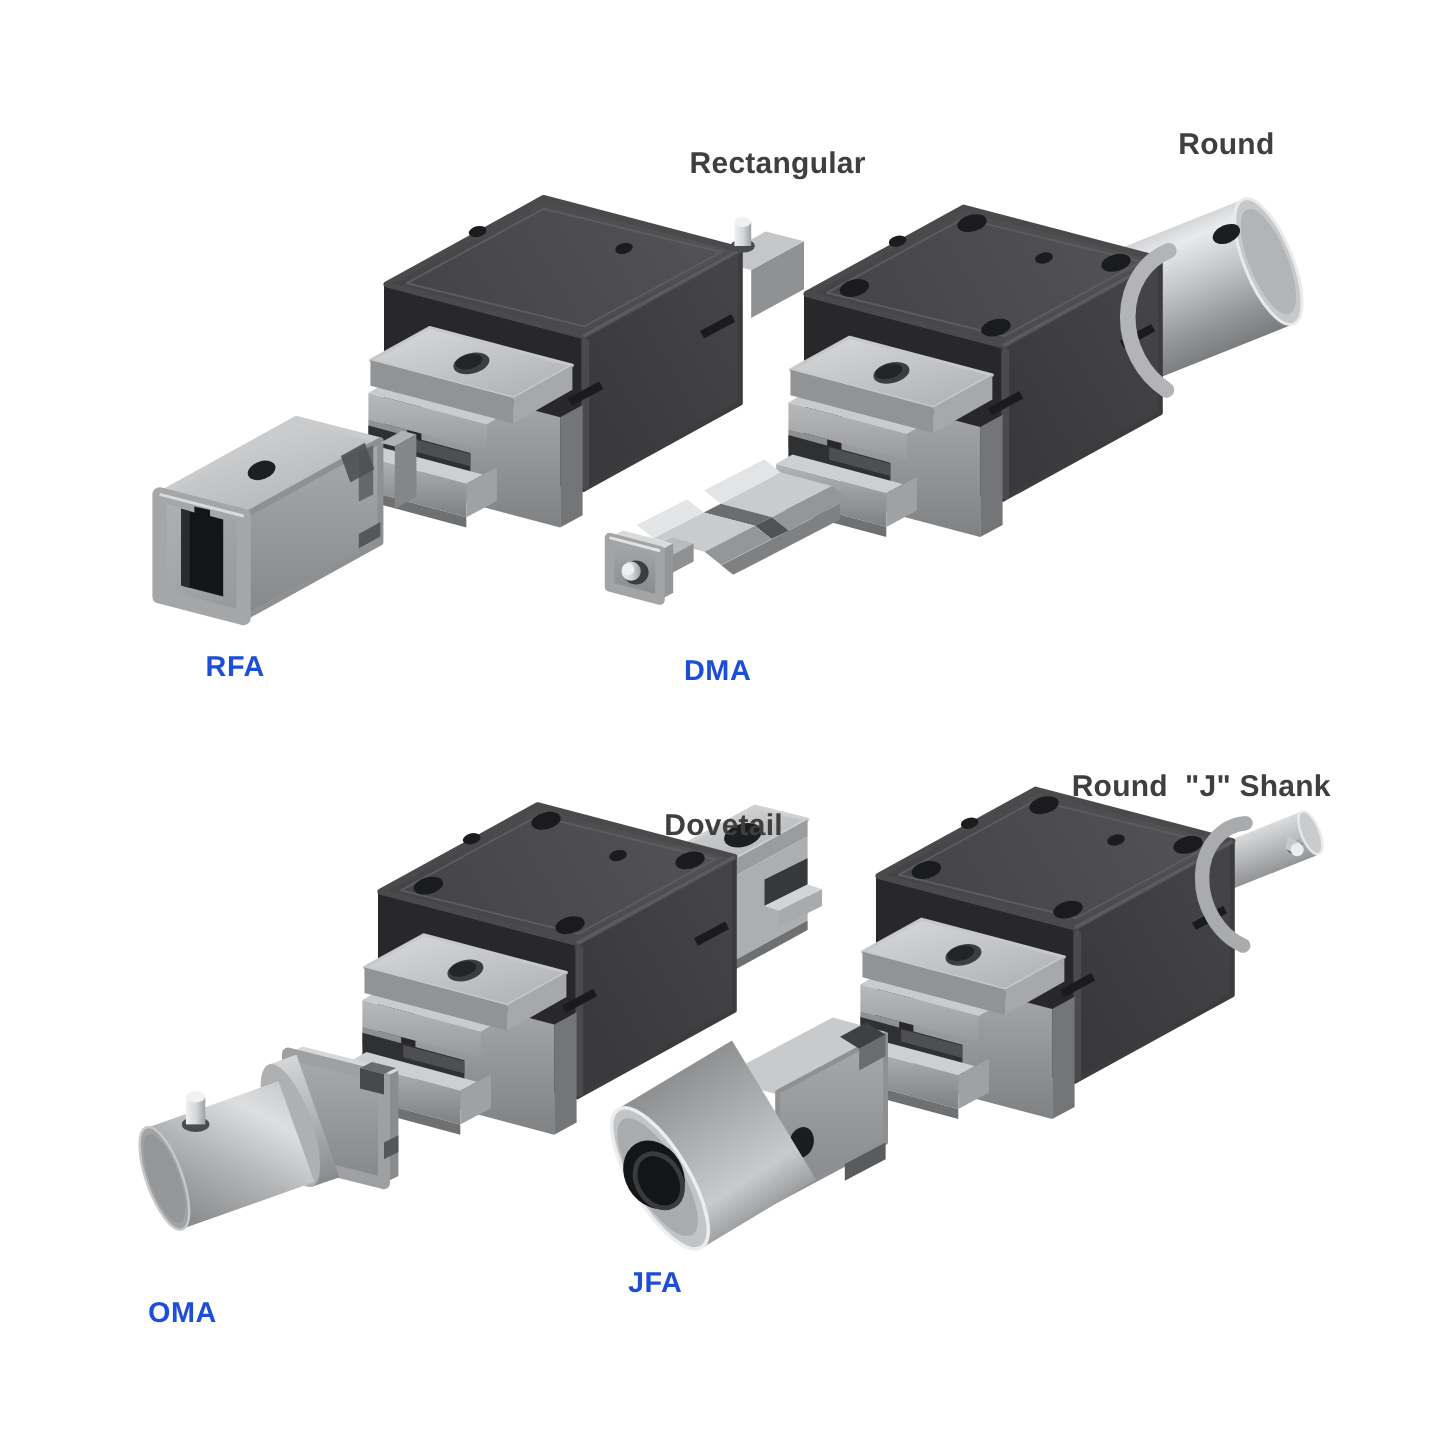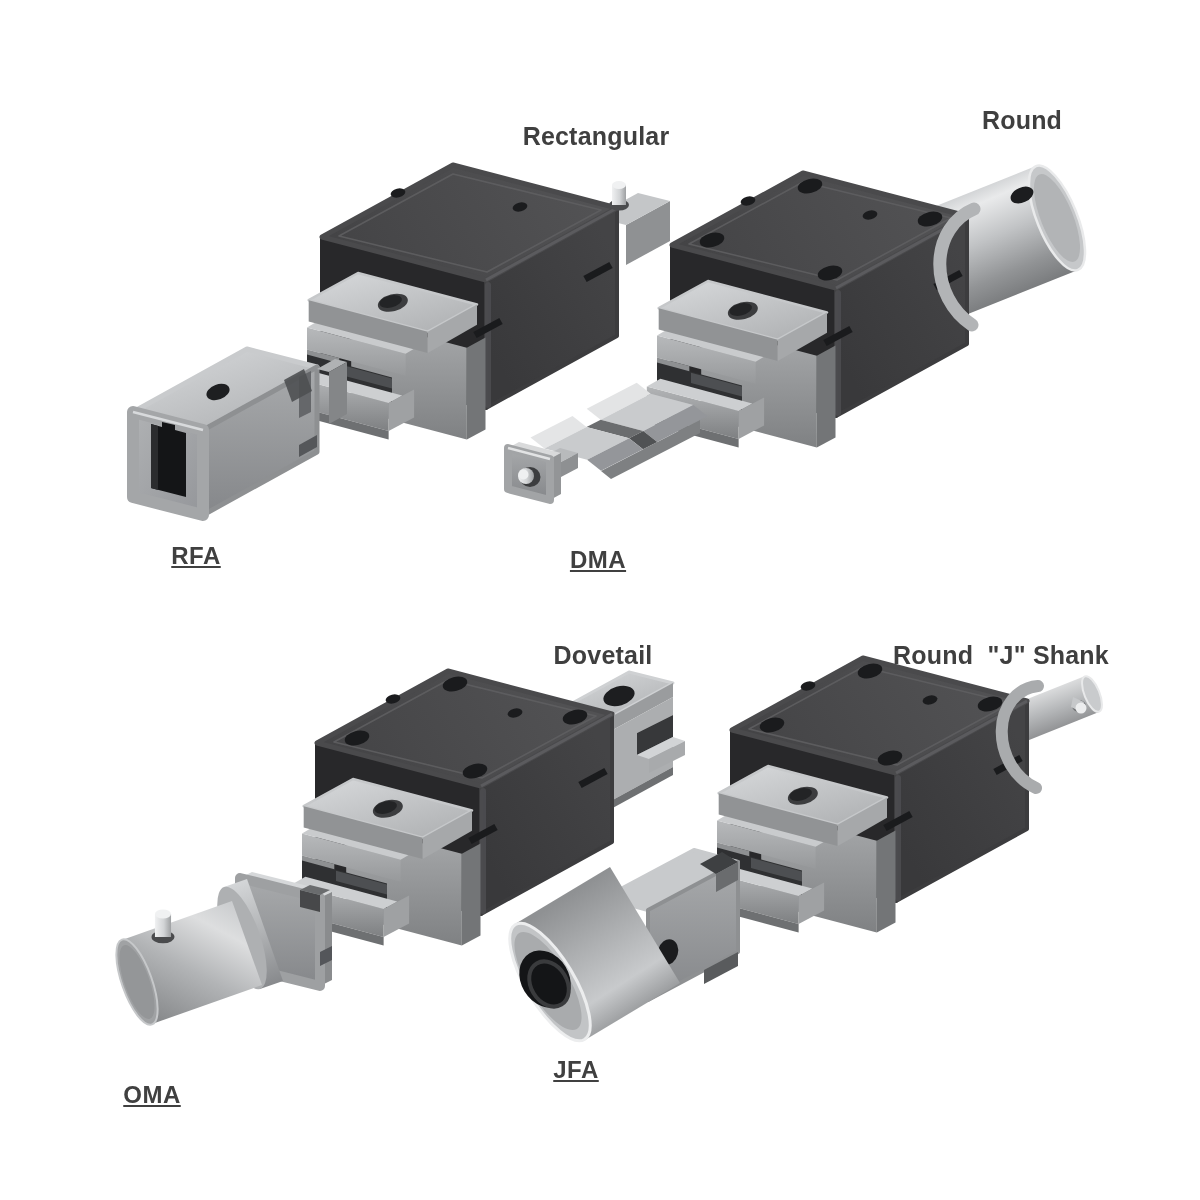--- a/index.html
+++ b/index.html
@@ -2,21 +2,21 @@
 <html><head>
 <meta charset="utf-8">
 <style>
   html,body{margin:0;padding:0;background:#ffffff;}
   body{width:1200px;height:1200px;font-family:"Liberation Sans",sans-serif;}
   .canvas{position:relative;width:1200px;height:1200px;background:#ffffff;overflow:hidden;}
   .figure-svg{position:absolute;left:0;top:0;}
   .heading{position:absolute;transform:translateX(-50%);font-weight:700;font-size:25px;
            color:#3F3F3F;white-space:pre;letter-spacing:.2px;}
   .code{position:absolute;transform:translateX(-50%);font-weight:700;font-size:24px;
-        color:#404040;letter-spacing:.5px;text-decoration:underline;}
+        color:#1d4ed8;letter-spacing:.5px;}
 </style>
 </head>
 <body>
 
 <div class="canvas">
 
   <svg class="figure-svg" width="1200" height="1200" viewBox="0 0 1200 1200">
     <defs>
       <linearGradient id="gTop" gradientUnits="userSpaceOnUse" x1="20" y1="120" x2="240" y2="-10">
         <stop offset="0" stop-color="#434345"></stop>
@@ -247,23 +247,23 @@
       <path d="M704,970 L738,952 L738,966 L704,984 Z" fill="#595B5D"></path>
       <ellipse cx="668" cy="952" rx="10" ry="13" transform="rotate(15 668 952)" fill="#1B1C1E"></ellipse>
       <path d="M610,867 L515,924 L585,1040 L680,983 Z" fill="url(#gCylJFA)"></path>
       <ellipse cx="550" cy="982" rx="67" ry="24" transform="rotate(59 550 982)" fill="#C2C4C6" stroke="#ECEDEE" stroke-width="3"></ellipse>
       <ellipse cx="548" cy="981" rx="56" ry="20" transform="rotate(59 548 981)" fill="#A9ABAD"></ellipse>
       <ellipse cx="545" cy="979" rx="30" ry="24" transform="rotate(59 545 979)" fill="#141517"></ellipse>
       <ellipse cx="549" cy="984" rx="24" ry="18" transform="rotate(59 549 984)" fill="none" stroke="#3A3B3D" stroke-width="4"></ellipse>
     </g>
   </svg>
 
-  <div class="heading" style="left:596px;top:122px">Rectangular</div>
+  <div class="heading" style="left:648px;top:122px">Rectangular</div>
   <div class="heading" style="left:1022px;top:106px">Round</div>
-  <div class="heading" style="left:603px;top:641px">Dovetail</div>
+  <div class="heading" style="left:603px;top:674px">Dovetail</div>
   <div class="heading" style="left:1001px;top:641px">Round  "J" Shank</div>
 
   <div class="code" style="left:196px;top:542px">RFA</div>
   <div class="code" style="left:598px;top:546px">DMA</div>
   <div class="code" style="left:152px;top:1081px">OMA</div>
-  <div class="code" style="left:576px;top:1056px">JFA</div>
+  <div class="code" style="left:546px;top:1056px">JFA</div>
 
 </div>
 
 </body></html>

